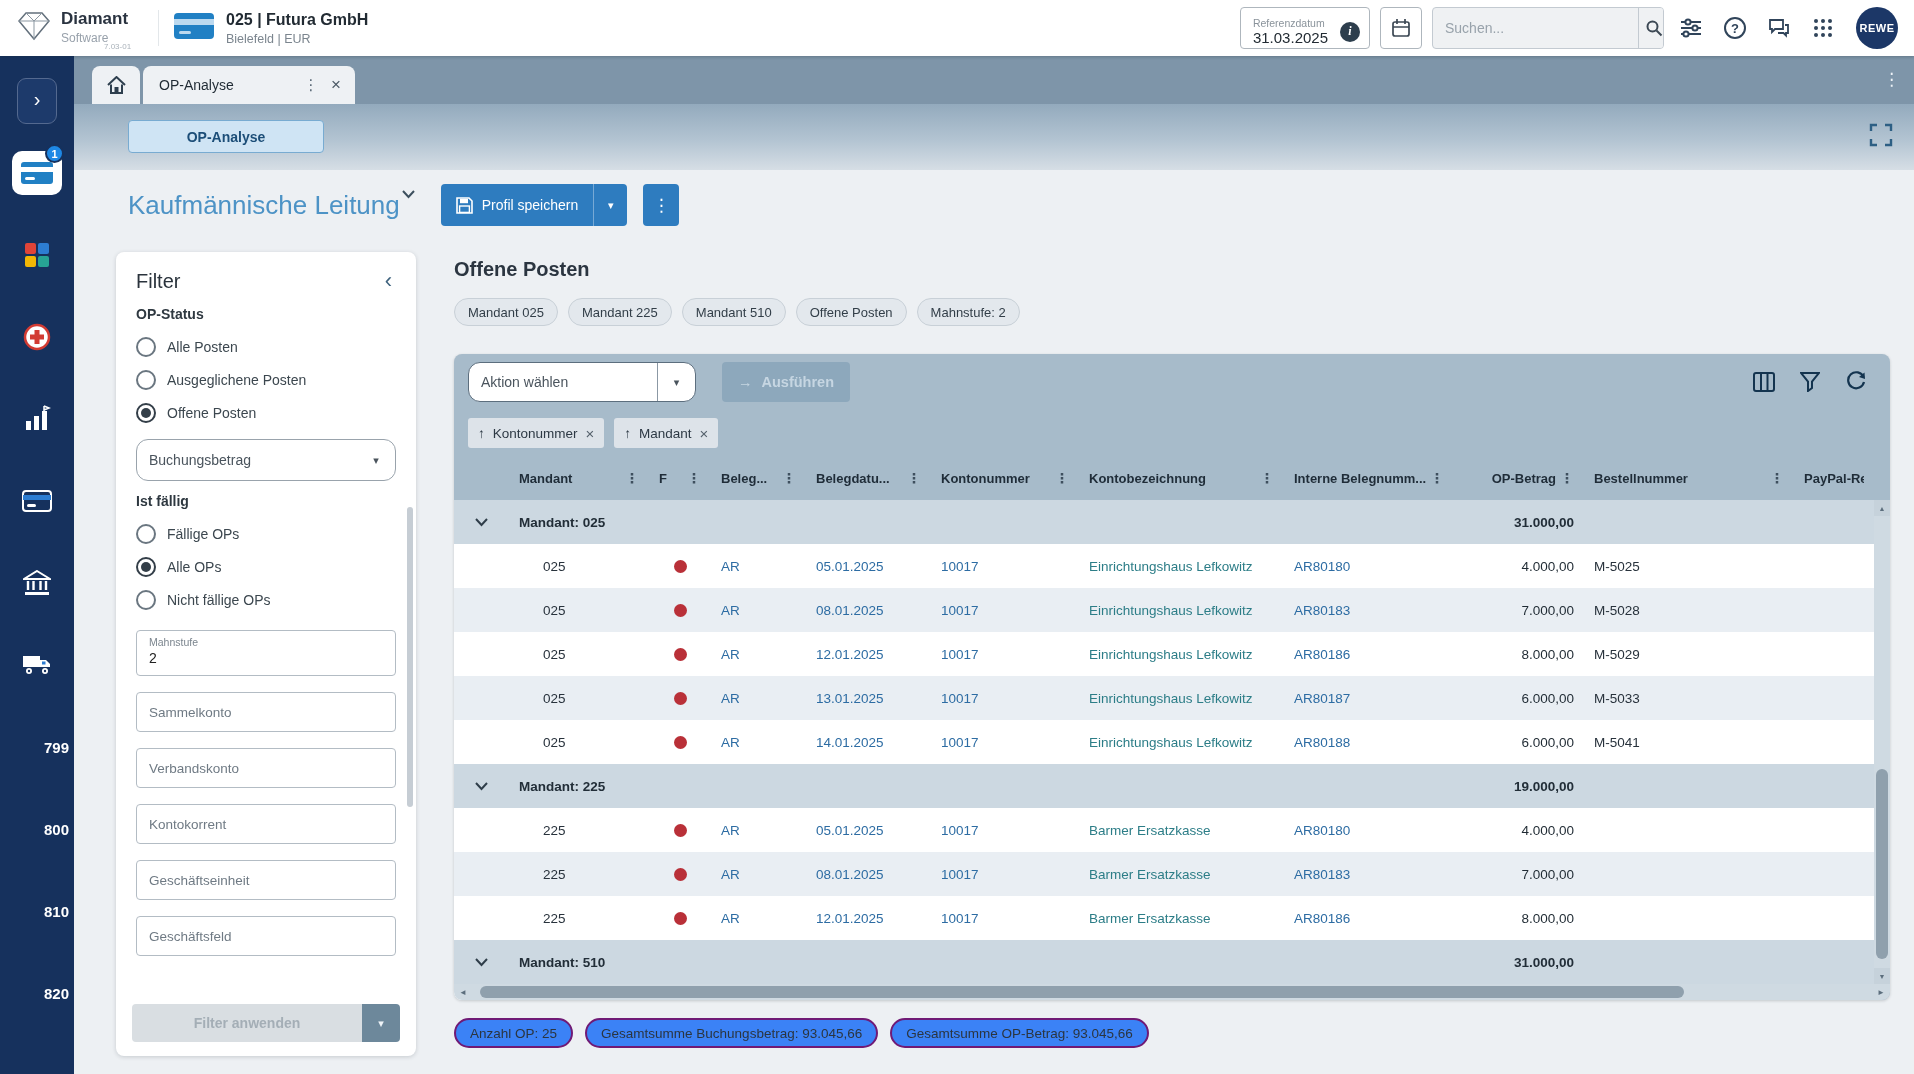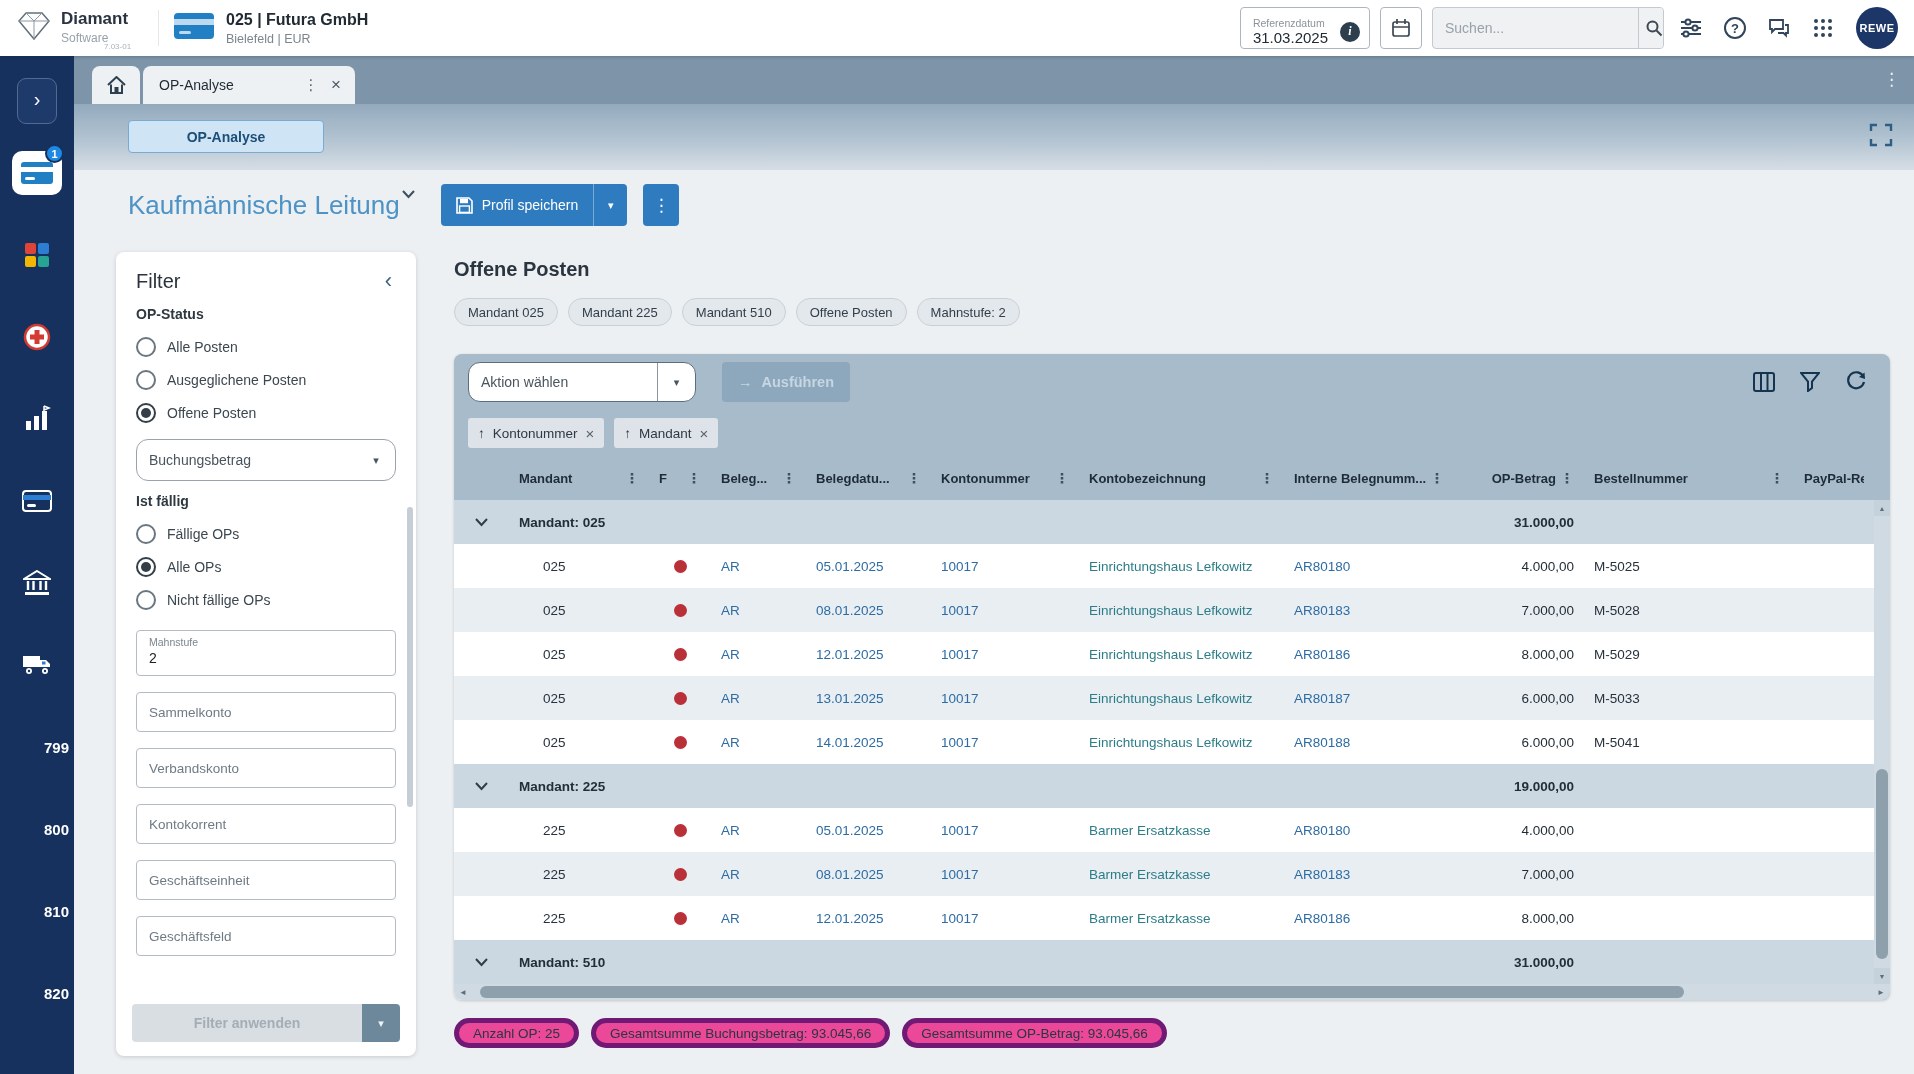--- a/index.html
+++ b/index.html
@@ -187,21 +187,21 @@
   .varrow{height:16px;display:flex;align-items:center;justify-content:center;font-size:7px;
           color:#5c6e7d;cursor:pointer;}
   .vtrack{flex:1;position:relative;background:#cfdae2;}
   .vthumb{position:absolute;left:2px;right:2px;top:56%;height:42%;background:#8fa0ad;border-radius:6px;cursor:pointer;}
   .hscroll{position:absolute;left:0;right:0;bottom:0;height:16px;background:#cfdae2;display:flex;align-items:center;}
   .harrow{width:18px;text-align:center;font-size:8px;color:#5c6e7d;cursor:pointer;}
   .htrack{flex:1;height:100%;position:relative;}
   .hthumb{position:absolute;top:2px;bottom:2px;left:8px;width:86%;background:#8fa0ad;border-radius:6px;cursor:pointer;}
 
   .footer-row{position:absolute;top:848px;left:0;display:flex;gap:12px;}
-  .sum-chip{height:30px;background:#ec4899;border:5px solid #701a75;border-radius:15px;padding:0 14px;
+  .sum-chip{height:30px;background:#3b82f6;border:2px solid #701a75;border-radius:15px;padding:0 14px;
             display:flex;align-items:center;font-size:13.5px;color:#2b3540;}
 </style>
 </head>
 <body>
 
 <div class="app">
 
   <header class="topbar">
     <div class="logo">
       <span>

